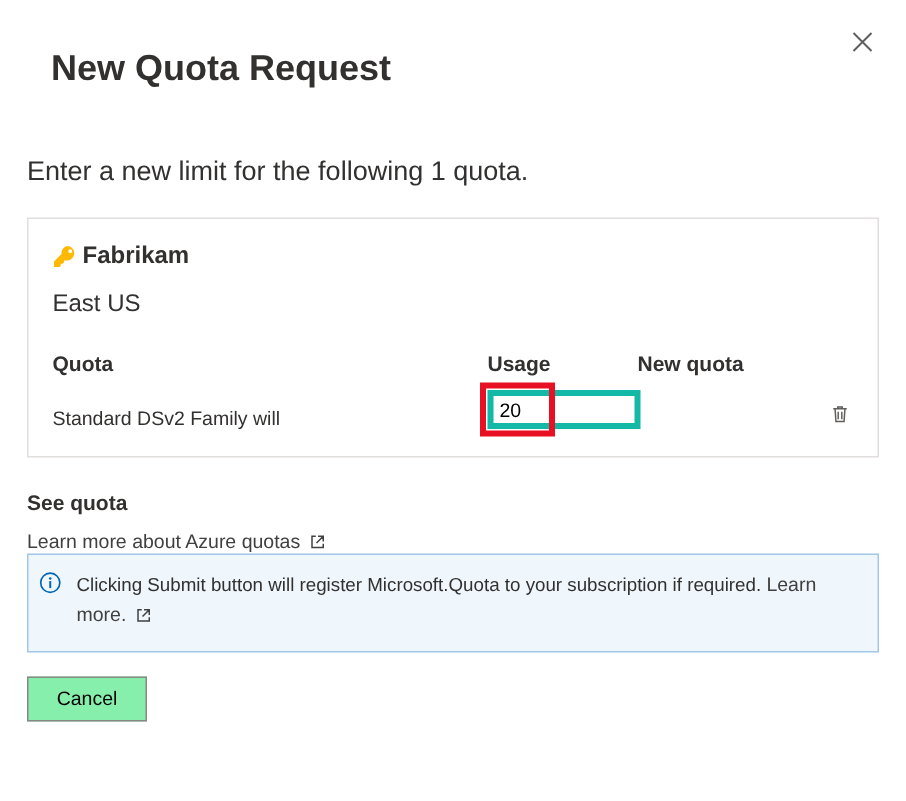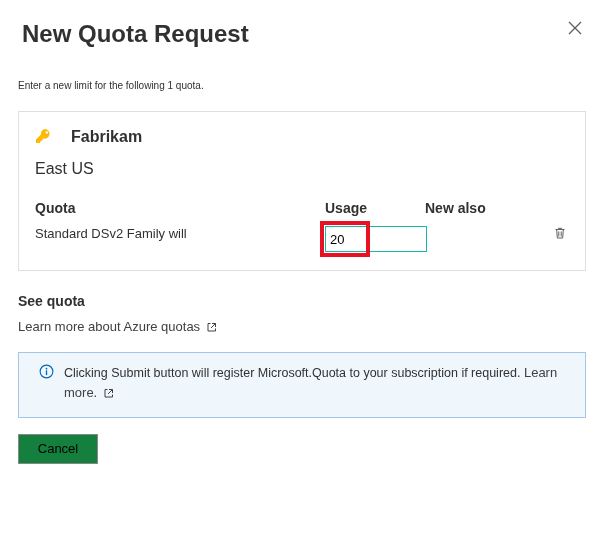--- a/index.html
+++ b/index.html
@@ -13,79 +13,79 @@
     background: #fff;
   }
   .header-row {
     display: flex;
     justify-content: space-between;
     align-items: flex-start;
   }
   .title {
     font-size: 24px;
     font-weight: 600;
-    margin: 4px;
+    margin: 16px;
   }
   .close {
     font-size: 18px;
     color: #605e5c;
     cursor: pointer;
     padding: 4px;
     line-height: 1;
   }
   .subtitle {
     margin-top: 28px;
     margin-bottom: 20px;
-    font-size: 10px;
+    font-size: 18px;
   }
   .panel {
     border: 1px solid #e1dfdd;
     padding: 16px 16px 18px 16px;
   }
   .sub-row {
     display: flex;
-    align-items: flex-start;
-    gap: 20px;
+    align-items: center;
+    gap: 4px;
     margin-bottom: 14px;
   }
   .sub-name {
     font-size: 16px;
     font-weight: 700;
   }
   .key-icon {
     color: #ffb900;
     font-size: 16px;
     display: inline-flex;
   }
   .region {
     font-size: 16px;
     font-weight: 400;
     margin: 6px 0 22px 0;
   }
   .table-head, .table-row {
     display: flex;
-    align-items: flex-start;
+    align-items: flex-end;
   }
   .table-head {
     font-weight: 600;
     font-size: 14px;
     padding-bottom: 10px;
   }
   .col-quota { flex: 0 0 290px; }
   .col-usage { flex: 0 0 100px; }
   .col-limit { flex: 0 0 110px; }
   .col-del   { flex: 1; text-align: right; }
   .limit-cell {
     position: relative;
     display: inline-block;
   }
   .limit-input {
     width: 102px;
     height: 26px;
-    border: 1px solid #14b8a6;
+    border: 4px solid #14b8a6;
     padding: 2px 4px;
     font-size: 13px;
     font-family: inherit;
     outline: none;
   }
   .red-box-limit {
     position: absolute;
     top: -5px; left: -5px;
     width: 50px; height: 36px;
     border: 4px solid #e81123;
@@ -107,24 +107,24 @@
     color: #404040;
     text-decoration: none;
     font-size: 13px;
   }
   .extlink-icon {
     display: inline-flex;
     vertical-align: -2px;
     margin-left: 2px;
   }
   .info-banner {
-    margin-top: 18px;
+    margin-top: 1px;
     border: 1px solid #a3c7e8;
     background: #eff6fc;
-    padding: 10px 12px 14px 20px;
+    padding: 10px 12px 14px 7px;
     display: flex;
     gap: 10px;
     font-size: 12.5px;
     line-height: 1.5;
   }
   .info-icon {
     color: #0067b8;
     flex-shrink: 0;
     display: inline-flex;
     margin-top: 1px;
@@ -136,21 +136,21 @@
     align-items: center;
   }
   .btn-wrap { position: relative; }
   .btn {
     min-width: 80px;
     height: 30px;
     font-size: 13px;
     font-family: inherit;
     cursor: pointer;
     border: 1px solid #8a8886;
-    background: #15803d;
+    background: #86efac;
     padding: 0 16px;
   }
   .btn.primary {
     background: #0067b8;
     border-color: #0067b8;
     color: #fff;
     font-weight: 600;
   }
   .red-box-submit {
     position: absolute;
@@ -182,21 +182,21 @@
           <path fill="currentColor" d="M10.5 1a4.5 4.5 0 0 0-4.42 5.3L1 11.4V15h3.6l.9-.9v-1.3h1.3l.9-.9v-1.3h1.06A4.5 4.5 0 1 0 10.5 1zm1.3 2.2a1.3 1.3 0 1 1 0 2.6 1.3 1.3 0 0 1 0-2.6z"></path>
         </svg>
     </span>
     <span class="sub-name">Fabrikam</span>
   </div>
   <div class="region">East US</div>
 
   <div class="table-head">
     <div class="col-quota">Quota</div>
     <div class="col-usage">Usage</div>
-    <div class="col-limit">New also</div>
+    <div class="col-limit">New quota</div>
     <div class="col-del"></div>
   </div>
 
   <div class="table-row">
     <div class="col-quota">Standard DSv2 Family will</div>
     <div class="col-limit">
       <span class="limit-cell">
         <input class="limit-input" type="text" value="20" style="">
         <span class="red-box-limit"></span>
       </span>

